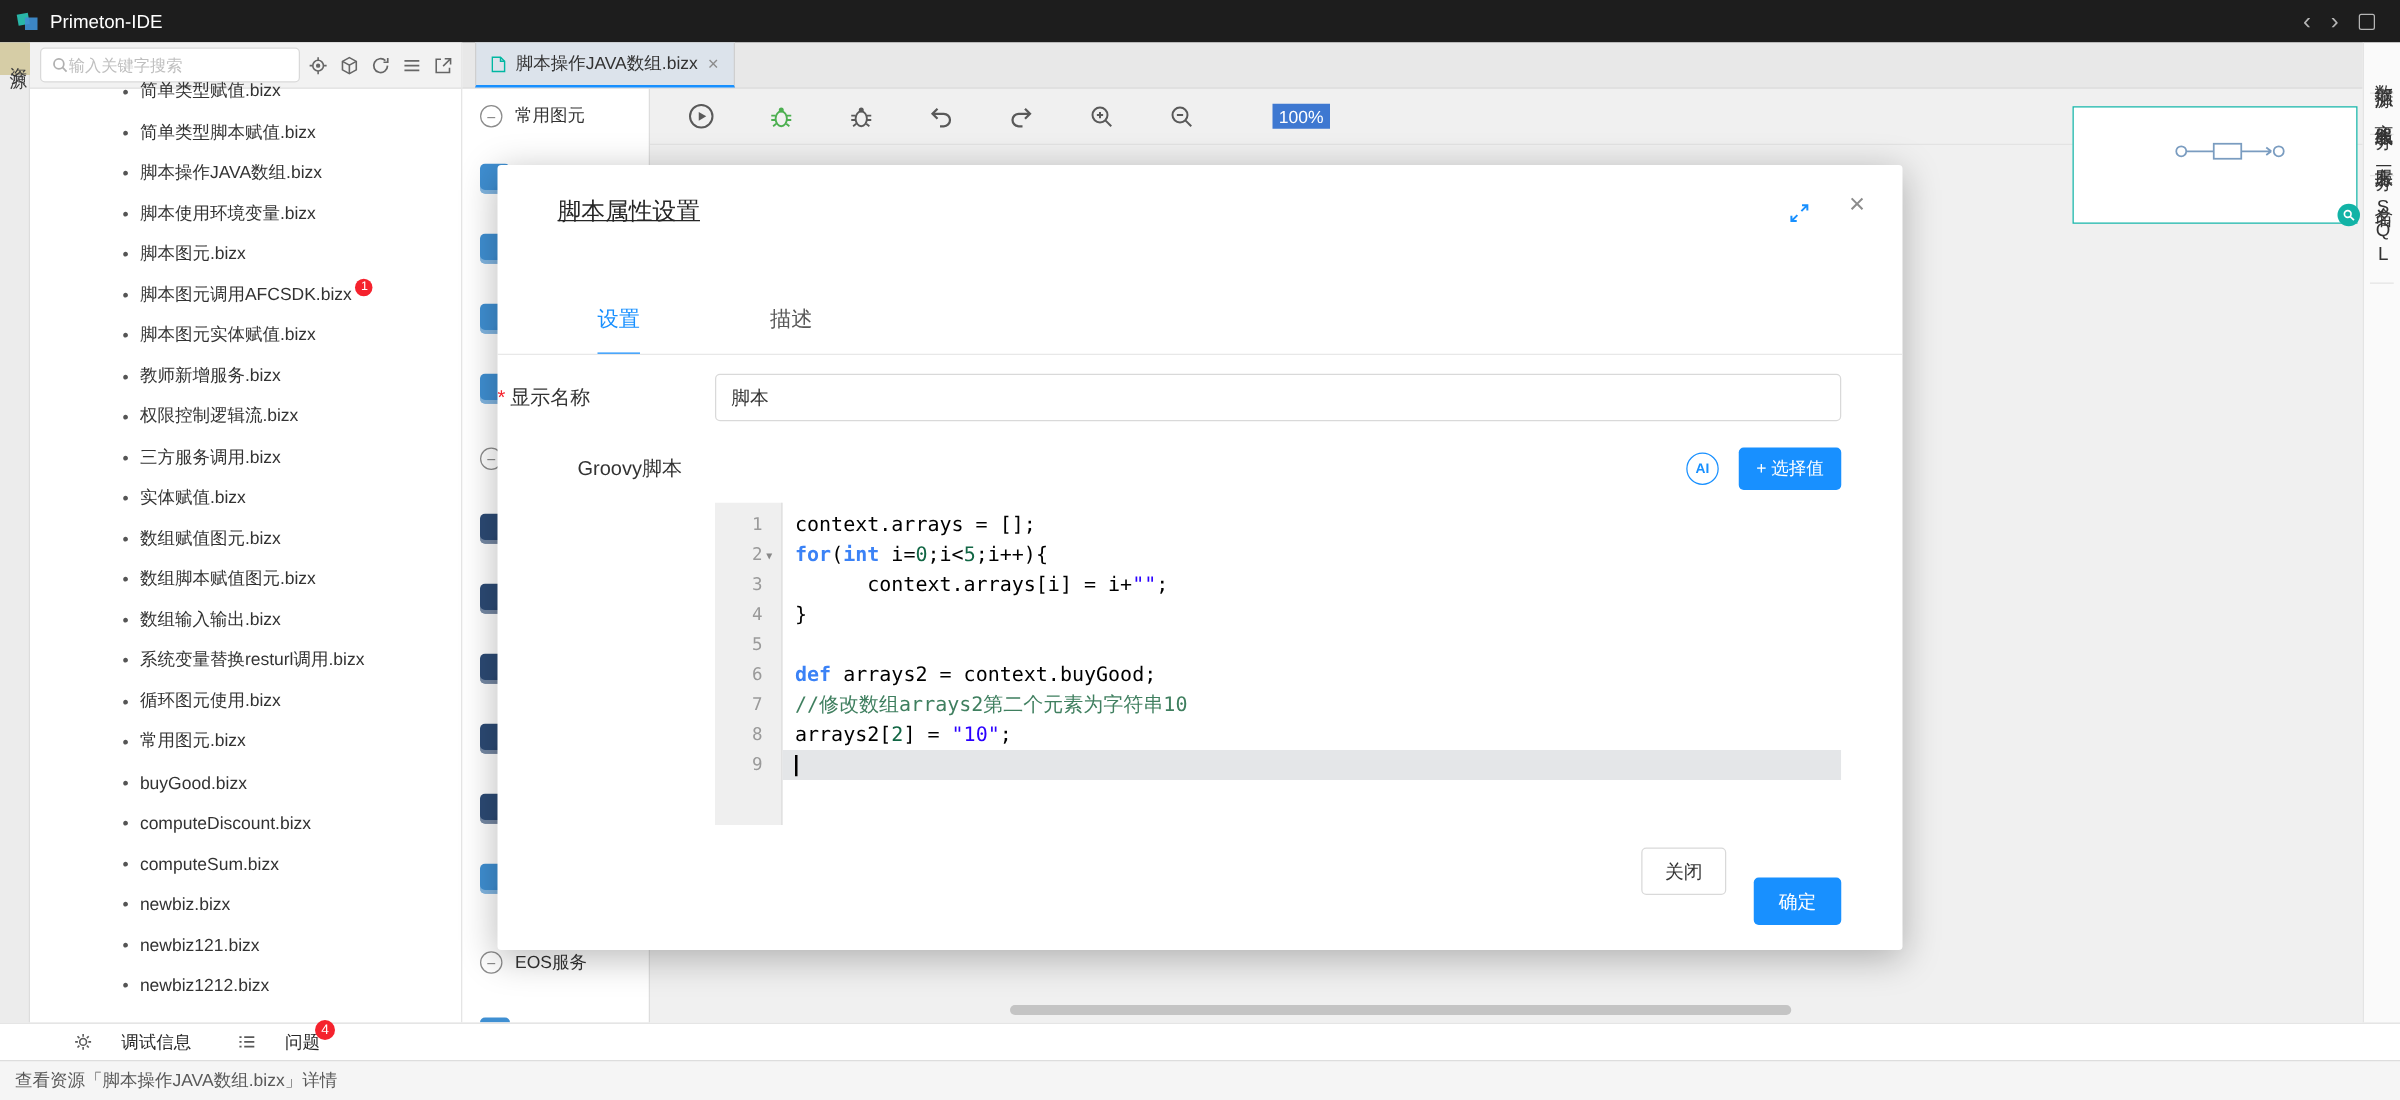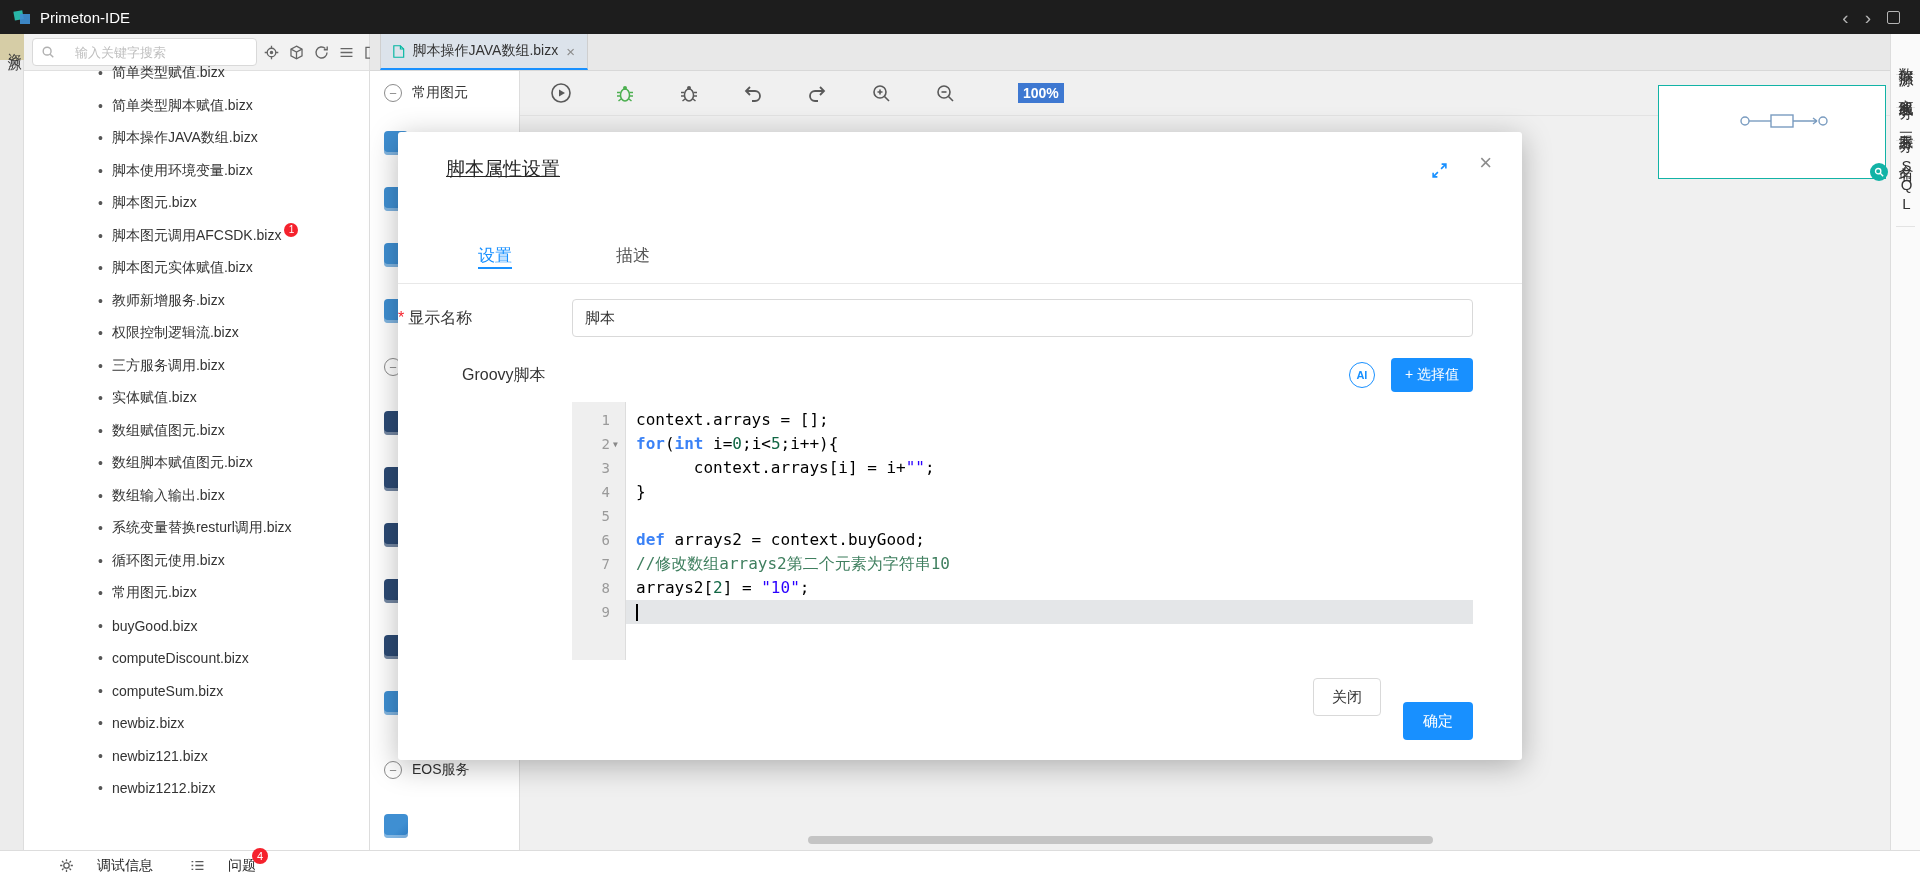--- a/index.html
+++ b/index.html
@@ -16,21 +16,21 @@
   .win-icon { width:13px; height:13px; border:1.5px solid #b5b5b5; border-radius:2px; }
 
   
   .body-main { flex:1; display:flex; min-height:0; }
 
   .left-rail { width:24px; background:#ececec; border-right:1px solid #ddd; flex:0 0 auto; }
   .rail-tab { width:24px; padding:8px 0 10px; background:#d6cda6; color:#3a3a3a; writing-mode:vertical-rl; text-orientation:upright; display:flex; justify-content:center; font-size:14px; letter-spacing:4px; }
 
   .explorer { width:346px; border-right:1px solid #ddd; display:flex; flex-direction:column; background:#fff; flex:0 0 auto; }
   .explorer-top { height:37px; background:#f2f2f2; border-bottom:1px solid #e0e0e0; display:flex; align-items:center; padding:0 8px; flex:0 0 auto; }
-  .search-box { width:225px; height:28px; background:#fff; border:1px solid #d9d9d9; border-radius:4px; display:flex; align-items:center; padding:0 8px; gap:20px; color:#b9b9b9; }
+  .search-box { width:225px; height:28px; background:#fff; border:1px solid #d9d9d9; border-radius:4px; display:flex; align-items:center; padding:0 8px; gap:0; color:#b9b9b9; }
   .search-box input { border:none; outline:none; flex:1; min-width:0; font-size:13px; color:#333; font-family:inherit; background:transparent; }
   .search-box input::placeholder { color:#bfbfbf; }
   .top-icons { display:flex; gap:8px; margin-left:6px; color:#666; align-items:center; }
   .top-icons .ic { width:17px; height:17px; display:flex; }
 
   .file-list { flex:1; overflow:hidden; margin-top:-14px; }
   .file-item { height:32.5px; display:flex; align-items:center; padding-left:74px; font-size:14px; color:#333; white-space:nowrap; }
   .bullet { color:#555; margin-right:9px; font-size:14px; }
   .fbadge { background:#f5222d; color:#fff; font-size:10px; min-width:14px; height:14px; border-radius:7px; text-align:center; line-height:14px; margin-left:3px; margin-top:-12px; padding:0 2px; }
 
@@ -46,42 +46,42 @@
   .palette-header.eos { margin-top:11px; height:56px; }
   .group-circle { width:18px; height:18px; flex:0 0 auto; border-radius:50%; border:1px solid #8c8c8c; color:#8c8c8c; display:flex; align-items:center; justify-content:center; font-size:13px; line-height:1; }
   .palette-item { height:56px; display:flex; align-items:center; padding-left:14px; }
   .p-icon { width:24px; height:24px; border-radius:4px; background:linear-gradient(135deg,#3f8fd2 60%,#2f7bc0); box-shadow:inset 0 -3px 0 rgba(255,255,255,.35); }
   .p-icon.dark { background:linear-gradient(135deg,#2c4a74 60%,#22395c); }
 
   .canvas { flex:1; position:relative; background:#f0f0f0; min-width:0; }
   .canvas-toolbar { height:45px; display:flex; align-items:center; padding-left:30px; border-bottom:1px solid #e3e3e3; }
   .ct-icon { width:22px; height:22px; color:#595959; margin-right:42px; display:flex; }
   .ct-icon.green { color:#4caf50; }
-  .zoom-label { background:#3e78d1; color:#fff; font-size:14px; padding:2px 5px; margin-left:20px;font-weight:bold; }
+  .zoom-label { background:#3e78d1; color:#fff; font-size:14px; padding:2px 5px; margin-left:20px; }
   .minimap { position:absolute; top:14px; right:4px; width:228px; height:94px; background:#fff; border:1px solid #12b3a6; }
   .mini-zoom { position:absolute; right:-3px; bottom:-3px; width:18px; height:18px; border-radius:50%; background:#12b3a6; color:#fff; display:flex; align-items:center; justify-content:center; }
   .canvas-hscroll { position:absolute; bottom:6px; left:288px; width:625px; height:8px; background:#c4c4c4; border-radius:4px; }
 
   .right-rail { width:30px; background:#fafafa; border-left:1px solid #ddd; flex:0 0 auto; display:flex; flex-direction:column; align-items:center; padding-top:10px; }
   .rr-item { writing-mode:vertical-rl; text-orientation:upright; font-size:15px; color:#333; padding:12px 0; border-bottom:1px solid #e3e3e3; letter-spacing:2px; }
 
   
   .bottom-bar { height:30px; background:#fff; border-top:1px solid #ddd; display:flex; align-items:center; padding-left:58px; gap:36px; flex:0 0 auto; }
   .bb-item { display:flex; align-items:center; gap:22px; font-size:14px; color:#262626; position:relative; }
   .bb-item .ic { width:17px; height:17px; display:flex; color:#595959; }
   .bb-badge { position:absolute; top:-9px; right:-12px; background:#f5222d; color:#fff; min-width:16px; height:16px; border-radius:8px; font-size:11px; line-height:16px; text-align:center; padding:0 3px; }
   .status-bar { height:32px; background:#f5f5f5; border-top:1px solid #ddd; display:flex; align-items:center; padding-left:12px; font-size:14px; color:#595959; flex:0 0 auto; }
 
   
   .modal { position:absolute; left:398px; top:132px; width:1124px; height:628px; background:#fff; box-shadow:0 6px 30px rgba(0,0,0,.28); border-radius:3px; z-index:20; }
   .m-title { position:absolute; top:24px; left:48px; font-size:19px; color:#262626;text-decoration:underline; }
   .m-expand { position:absolute; top:30px; right:74px; width:17px; height:17px; color:#1890ff; display:flex; }
   .m-close { position:absolute; top:20px; right:30px; font-size:22px; color:#8c8c8c; line-height:1; }
   .m-tabs { position:absolute; top:112px; left:80px; display:flex; gap:104px; font-size:17px; }
-  .m-tab { color:#595959; }
+  .m-tab { padding-bottom:15px; color:#595959; }
   .m-tab.active { color:#1890ff; border-bottom:2px solid #1890ff; }
   .m-tabs-divider { position:absolute; top:151px; left:0; right:0; height:1px; background:#e8e8e8; }
   .m-form-row { position:absolute; top:167px; left:0; right:49px; height:38px; display:flex; align-items:center; }
   .m-label { width:160px; font-size:16px; color:#333; white-space:nowrap; }
   .req { color:#f5222d; margin-right:4px; }
   .m-input { margin-left:14px; flex:1; height:38px; border:1px solid #d9d9d9; border-radius:4px; padding:0 12px; font-size:15px; color:#333; font-family:inherit; outline:none; }
   .m-groovy-row { position:absolute; top:226px; left:64px; right:49px; height:34px; display:flex; align-items:center; }
   .m-groovy-label { font-size:16px; color:#333; }
   .m-groovy-right { margin-left:auto; display:flex; align-items:center; gap:16px; }
   .ai-circle { width:26px; height:26px; border-radius:50%; border:1.5px solid #1890ff; color:#1890ff; font-size:11px; font-weight:bold; display:flex; align-items:center; justify-content:center; }
@@ -429,20 +429,23 @@
     <span class="bb-item">
       <span class="ic">
           <svg viewBox="0 0 20 20" fill="none" stroke="currentColor" stroke-width="1.6">
             <path d="M3 5.5h2M7.5 5.5H17M3 10h2M7.5 10H17M3 14.5h2M7.5 14.5H17"></path>
           </svg>
         </span>
       <span>问题</span>
       <span class="bb-badge">4</span>
     </span>
   </div>
+  <div class="status-bar">
+    <span>查看资源「脚本操作JAVA数组.bizx」详情</span>
+  </div>
 
   <div class="modal">
     <div class="m-title">脚本属性设置</div>
     <span class="m-expand">
       <svg viewBox="0 0 16 16" fill="none" stroke="currentColor" stroke-width="1.5">
           <path d="M10 2h4v4M14 2L9.5 6.5M6 14H2v-4M2 14l4.5-4.5"></path>
         </svg>
     </span>
     <span class="m-close">×</span>
 

